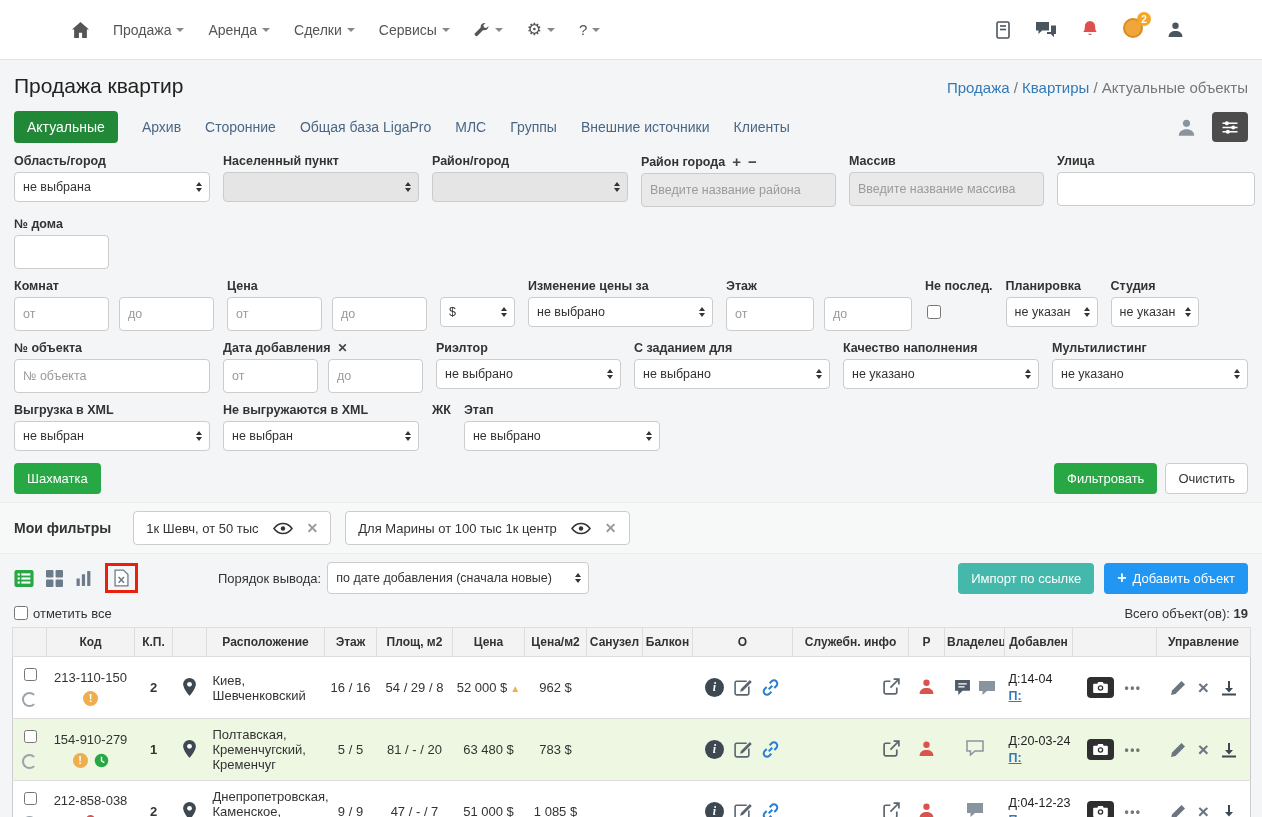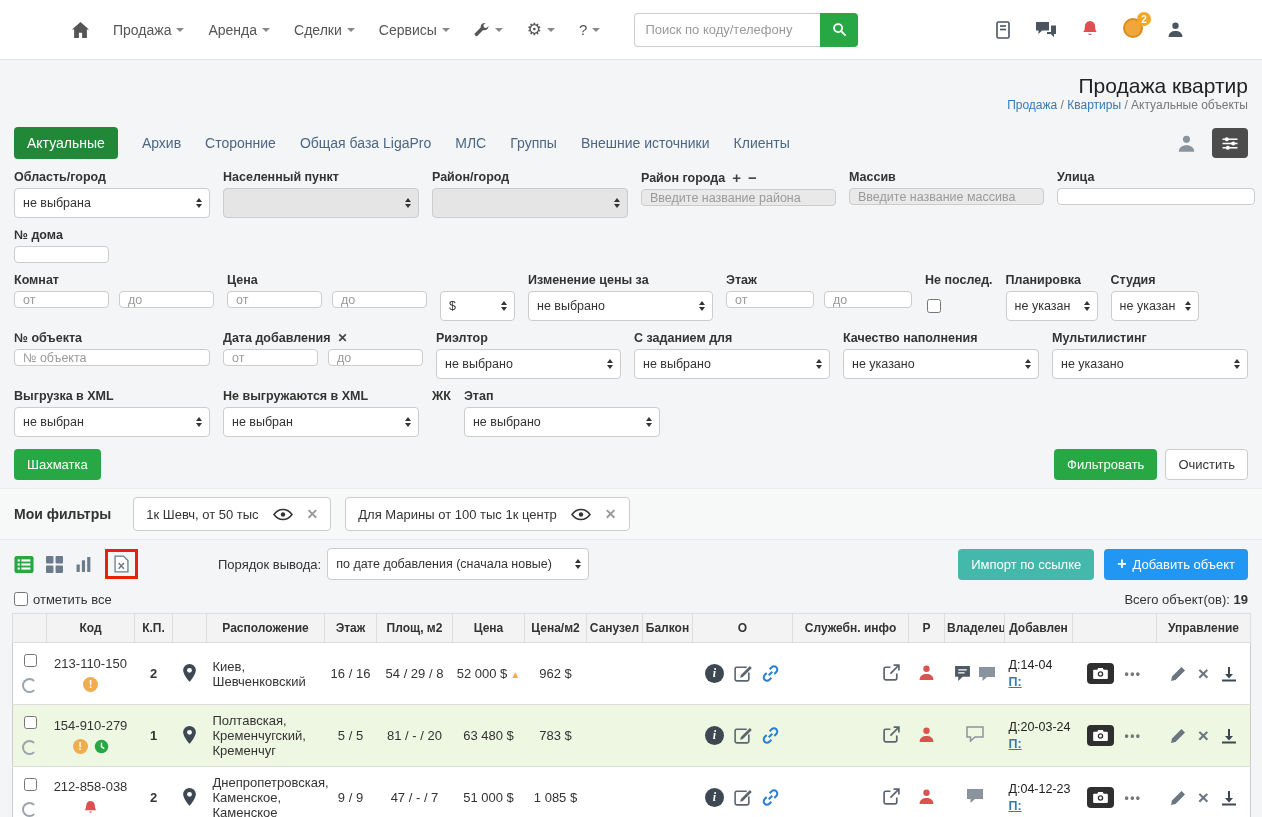--- a/index.html
+++ b/index.html
@@ -29,43 +29,43 @@
   .nav-right { margin-left: auto; display: flex; align-items: center; gap: 24px; }
   .coin-wrap { position: relative; display: inline-block; }
   .coin { width: 20px; height: 20px; border-radius: 50%; background: #f0a63a; border: 2px solid #d98d1f; display: inline-block; }
   .coin-badge {
     position: absolute; top: -6px; right: -8px; min-width: 14px; height: 14px;
     background: #f5a623; color: #fff; border-radius: 8px; font-size: 10px; font-weight: bold;
     display: flex; align-items: center; justify-content: center; padding: 0 3px;
   }
 
   
-  .page-head { display: flex; justify-content: space-between; align-items: flex-end; padding: 14px 14px 6px; flex-direction: column; }
+  .page-head { display: flex; justify-content: space-between; align-items: flex-end; padding: 14px 14px 6px; }
   .page-title { font-size: 21px; font-weight: normal; color: #222; margin: 0; }
-  .breadcrumb { font-size: 12px; color: #777; padding-bottom: 2px; }
+  .breadcrumb { font-size: 15px; color: #777; padding-bottom: 2px; }
   .crumb { color: #337ab7; text-decoration: none; cursor: pointer; }
   .crumb.last { color: #777; cursor: default; }
   .crumb:not(.last)::after { content: " / "; color: #777; }
 
   
   .tabs { display: flex; align-items: center; gap: 24px; padding: 6px 14px 4px; height: 44px; }
   .tab { color: #4a6785; font-size: 14px; cursor: pointer; white-space: nowrap; }
   .tab.active { background: #218838; color: #fff; padding: 8px 13px; border-radius: 4px; }
   .tabbar-right { margin-left: auto; display: flex; align-items: center; gap: 16px; }
   .sliders-btn { width: 36px; height: 30px; background: #4c4c4c; border-radius: 4px; display: flex; align-items: center; justify-content: center; cursor: pointer; }
 
   
   .filters { padding: 6px 14px 0; }
   .frow { display: flex; margin-bottom: 10px; }
   .fgroup { margin-right: 13px; }
   .flabel { font-weight: bold; font-size: 12.5px; color: #333; margin-bottom: 4px; display: flex; align-items: center; gap: 7px; white-space: nowrap; }
   .flabel .mini-act { font-weight: bold; font-size: 15px; color: #444; cursor: pointer; line-height: 1; }
   .pair { display: flex; gap: 10px; }
   .input {
-    height: 17px; border: 1px solid #ccc; border-radius: 4px; background: #fff;
+    height: 34px; border: 1px solid #ccc; border-radius: 4px; background: #fff;
     padding: 0 8px; font-size: 12.5px; outline: none; font-family: "Liberation Sans", sans-serif; color: #333;
   }
   .input::placeholder { color: #9a9a9a; }
   .input.disabled { background: #e9e9e9; }
   .selectbox {
     height: 30px; border: 1px solid #ccc; border-radius: 4px; background: #fff;
     display: flex; align-items: center; justify-content: space-between; padding: 0 7px 0 8px;
     font-size: 12.5px; cursor: pointer; overflow: hidden; white-space: nowrap;
   }
   .selectbox.disabled { background: #e5e5e5; }
@@ -168,31 +168,20 @@
     </span>
     <span class="nav-link">
       <span class="glyph-icon">⚙</span>
       <i class="caret"></i>
     </span>
     <span class="nav-link">
       <span style="font-size:15px;color:#555;">?</span>
       <i class="caret"></i>
     </span>
 
-    <div class="search">
-      <input type="text" placeholder="Поиск по коду/телефону" style="">
-      <button class="search-btn">
-        <span>
-          <svg width="15" height="15" viewBox="0 0 16 16">
-              <circle cx="6.5" cy="6.5" r="4.3" fill="none" stroke="#fff" stroke-width="2"></circle>
-              <line x1="10" y1="10" x2="14.5" y2="14.5" stroke="#fff" stroke-width="2"></line>
-            </svg>
-        </span>
-      </button>
-    </div>
 
     <div class="nav-right">
       <span class="clickable">
         <svg width="16" height="18" viewBox="0 0 16 18" fill="none" stroke="#4a5560" stroke-width="1.6">
             <rect x="2" y="1" width="12" height="16" rx="1.5"></rect>
             <line x1="5" y1="5" x2="11" y2="5"></line>
             <line x1="5" y1="8.5" x2="11" y2="8.5"></line>
           </svg>
       </span>
       <span class="clickable">

